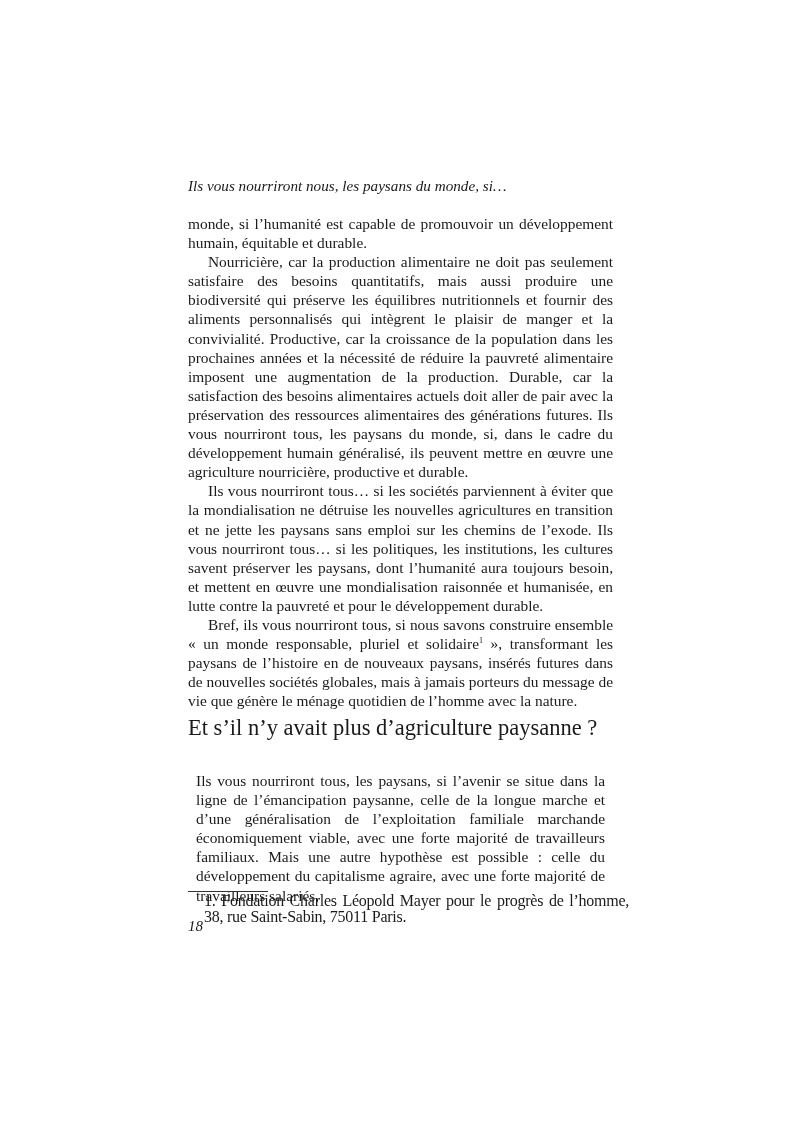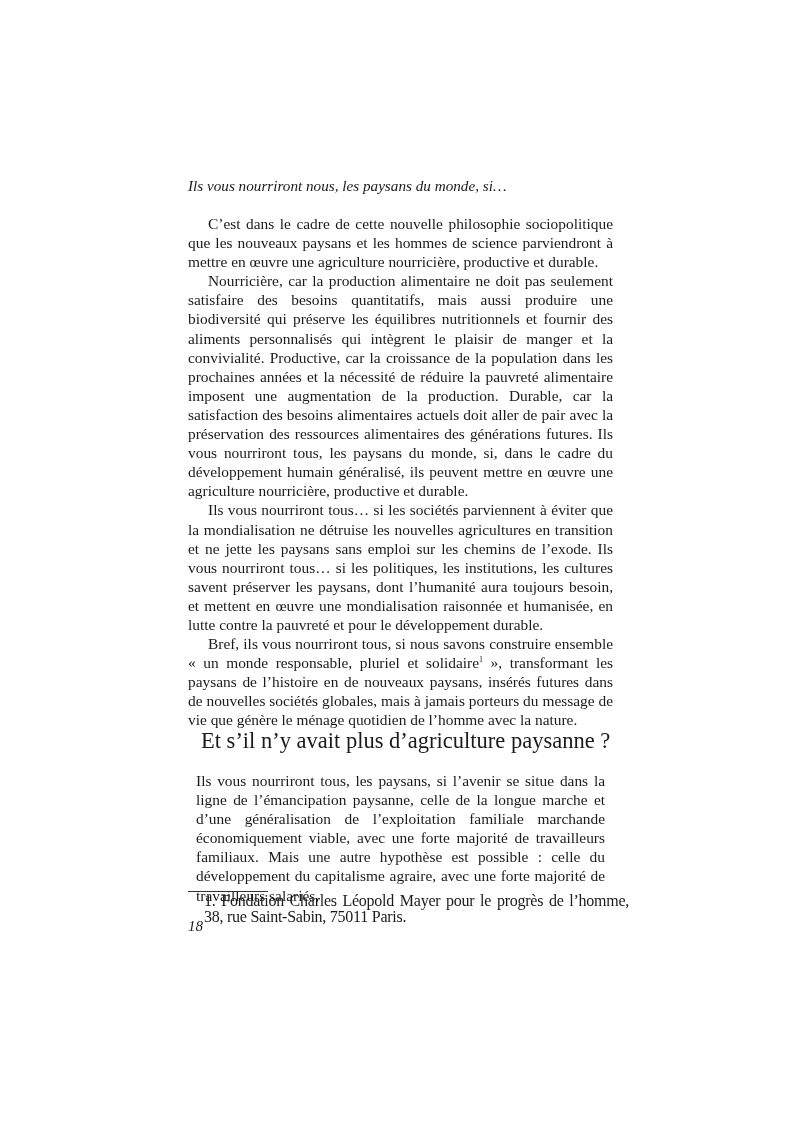--- a/index.html
+++ b/index.html
@@ -16,21 +16,21 @@
   .body {
     position: absolute; top: 214px; left: 0; width: 425px;
     font-size: 15.4px; line-height: 19.1px; text-align: justify;
     hyphens: manual;
   }
   .body p { margin: 0; }
   .body p.indent { text-indent: 20px; }
   sup { font-size: 8px; line-height: 0; vertical-align: 6px; }
   .heading {
     position: absolute; top: 714px; left: 0; width: 440px;
-    font-size: 22.5px; line-height: 28px; font-weight: normal; margin: 13px; white-space: nowrap;
+    font-size: 22.5px; line-height: 28px; font-weight: normal; margin: 0; white-space: nowrap;
   }
   .body2 {
     position: absolute; top: 763px; left: 0; width: 425px;
     font-size: 15.4px; line-height: 19.1px; text-align: justify;
   }
   .body2 p { margin: 8px; }
   .fn-rule {
     position: absolute; top: 891px; left: 0; width: 80px; height: 0;
     border-top: 1px solid #333;
   }
@@ -43,21 +43,21 @@
     font-size: 15px; line-height: 20px; font-style: italic;
   }
 </style>
 </head>
 <body>
 
 <div class="page">
   <div class="running-head">Ils vous nourriront nous, les paysans du monde, si…</div>
 
   <div class="body">
-    <p class="indent">C’est dans le cadre de cette nouvelle philosophie sociopolitique que les nouveaux paysans et les hommes de science parviendront à mettre en œuvre une agriculture nourricière, productive et durable.</p>
+    <p>monde, si l’humanité est capable de promouvoir un développement humain, équitable et durable.</p>
     <p class="indent">Nourricière, car la production alimentaire ne doit pas seulement satisfaire des besoins quantitatifs, mais aussi produire une biodiversité qui préserve les équilibres nutritionnels et fournir des aliments person­nalisés qui intègrent le plaisir de manger et la convivialité. Productive, car la croissance de la population dans les prochaines années et la néces­sité de réduire la pauvreté alimentaire imposent une augmentation de la production. Durable, car la satisfaction des besoins alimentaires actuels doit aller de pair avec la préservation des ressources alimentaires des générations futures. Ils vous nourriront tous, les paysans du monde, si, dans le cadre du développement humain généralisé, ils peuvent mettre en œuvre une agriculture nourricière, productive et durable.</p>
     <p class="indent">Ils vous nourriront tous… si les sociétés parviennent à éviter que la mondialisation ne détruise les nouvelles agricultures en transition et ne jette les paysans sans emploi sur les chemins de l’exode. Ils vous nourriront tous… si les politiques, les institutions, les cultures savent préserver les paysans, dont l’humanité aura toujours besoin, et mettent en œuvre une mondialisation raisonnée et humanisée, en lutte contre la pauvreté et pour le développement durable.</p>
     <p class="indent"><span>Bref, ils vous nourriront tous, si nous savons construire ensemble « un monde responsable, pluriel et solidaire</span><sup>1</sup><span> », transformant les paysans de l’histoire en de nouveaux paysans, insérés futures dans de nouvelles sociétés globales, mais à jamais porteurs du message de vie que génère le ménage quotidien de l’homme avec la nature.</span></p>
   </div>
 
   <h2 class="heading">Et s’il n’y avait plus d’agriculture paysanne ?</h2>
 
   <div class="body2">
     <p>Ils vous nourriront tous, les paysans, si l’avenir se situe dans la ligne de l’émancipation paysanne, celle de la longue marche et d’une généralisation de l’exploitation familiale marchande économi­quement viable, avec une forte majorité de travailleurs familiaux. Mais une autre hypothèse est possible : celle du développement du capitalisme agraire, avec une forte majorité de travailleurs salariés,</p>
   </div>

